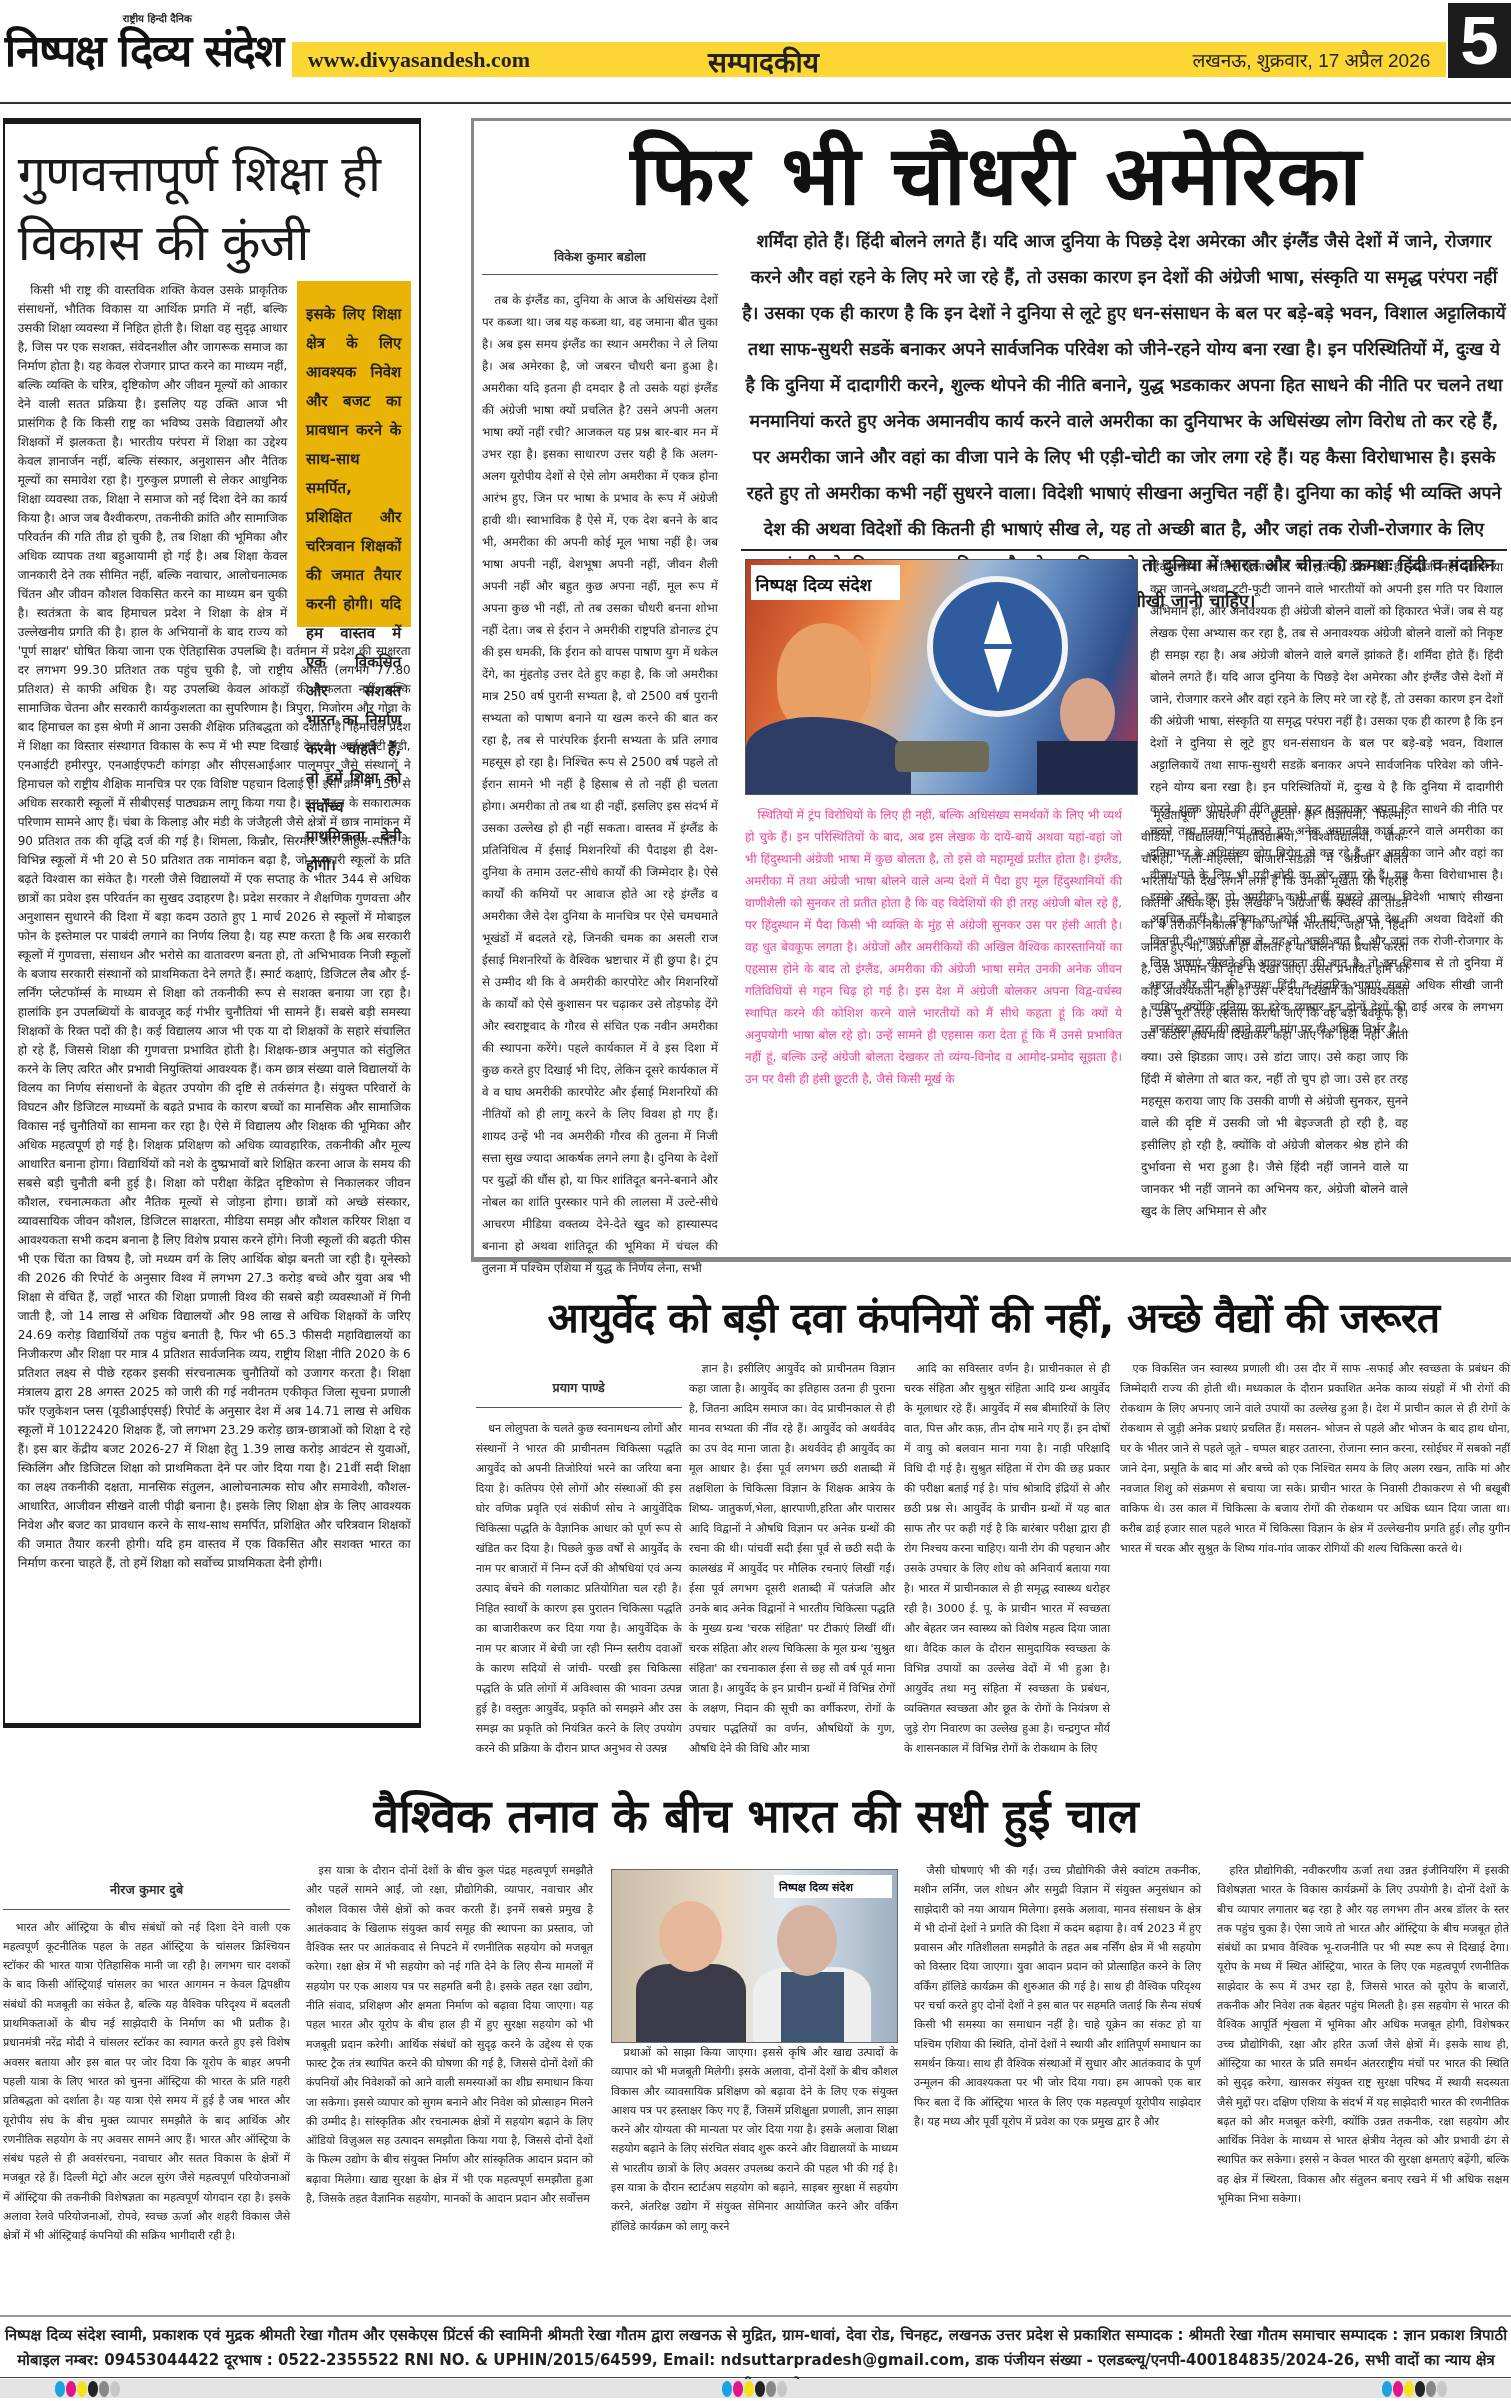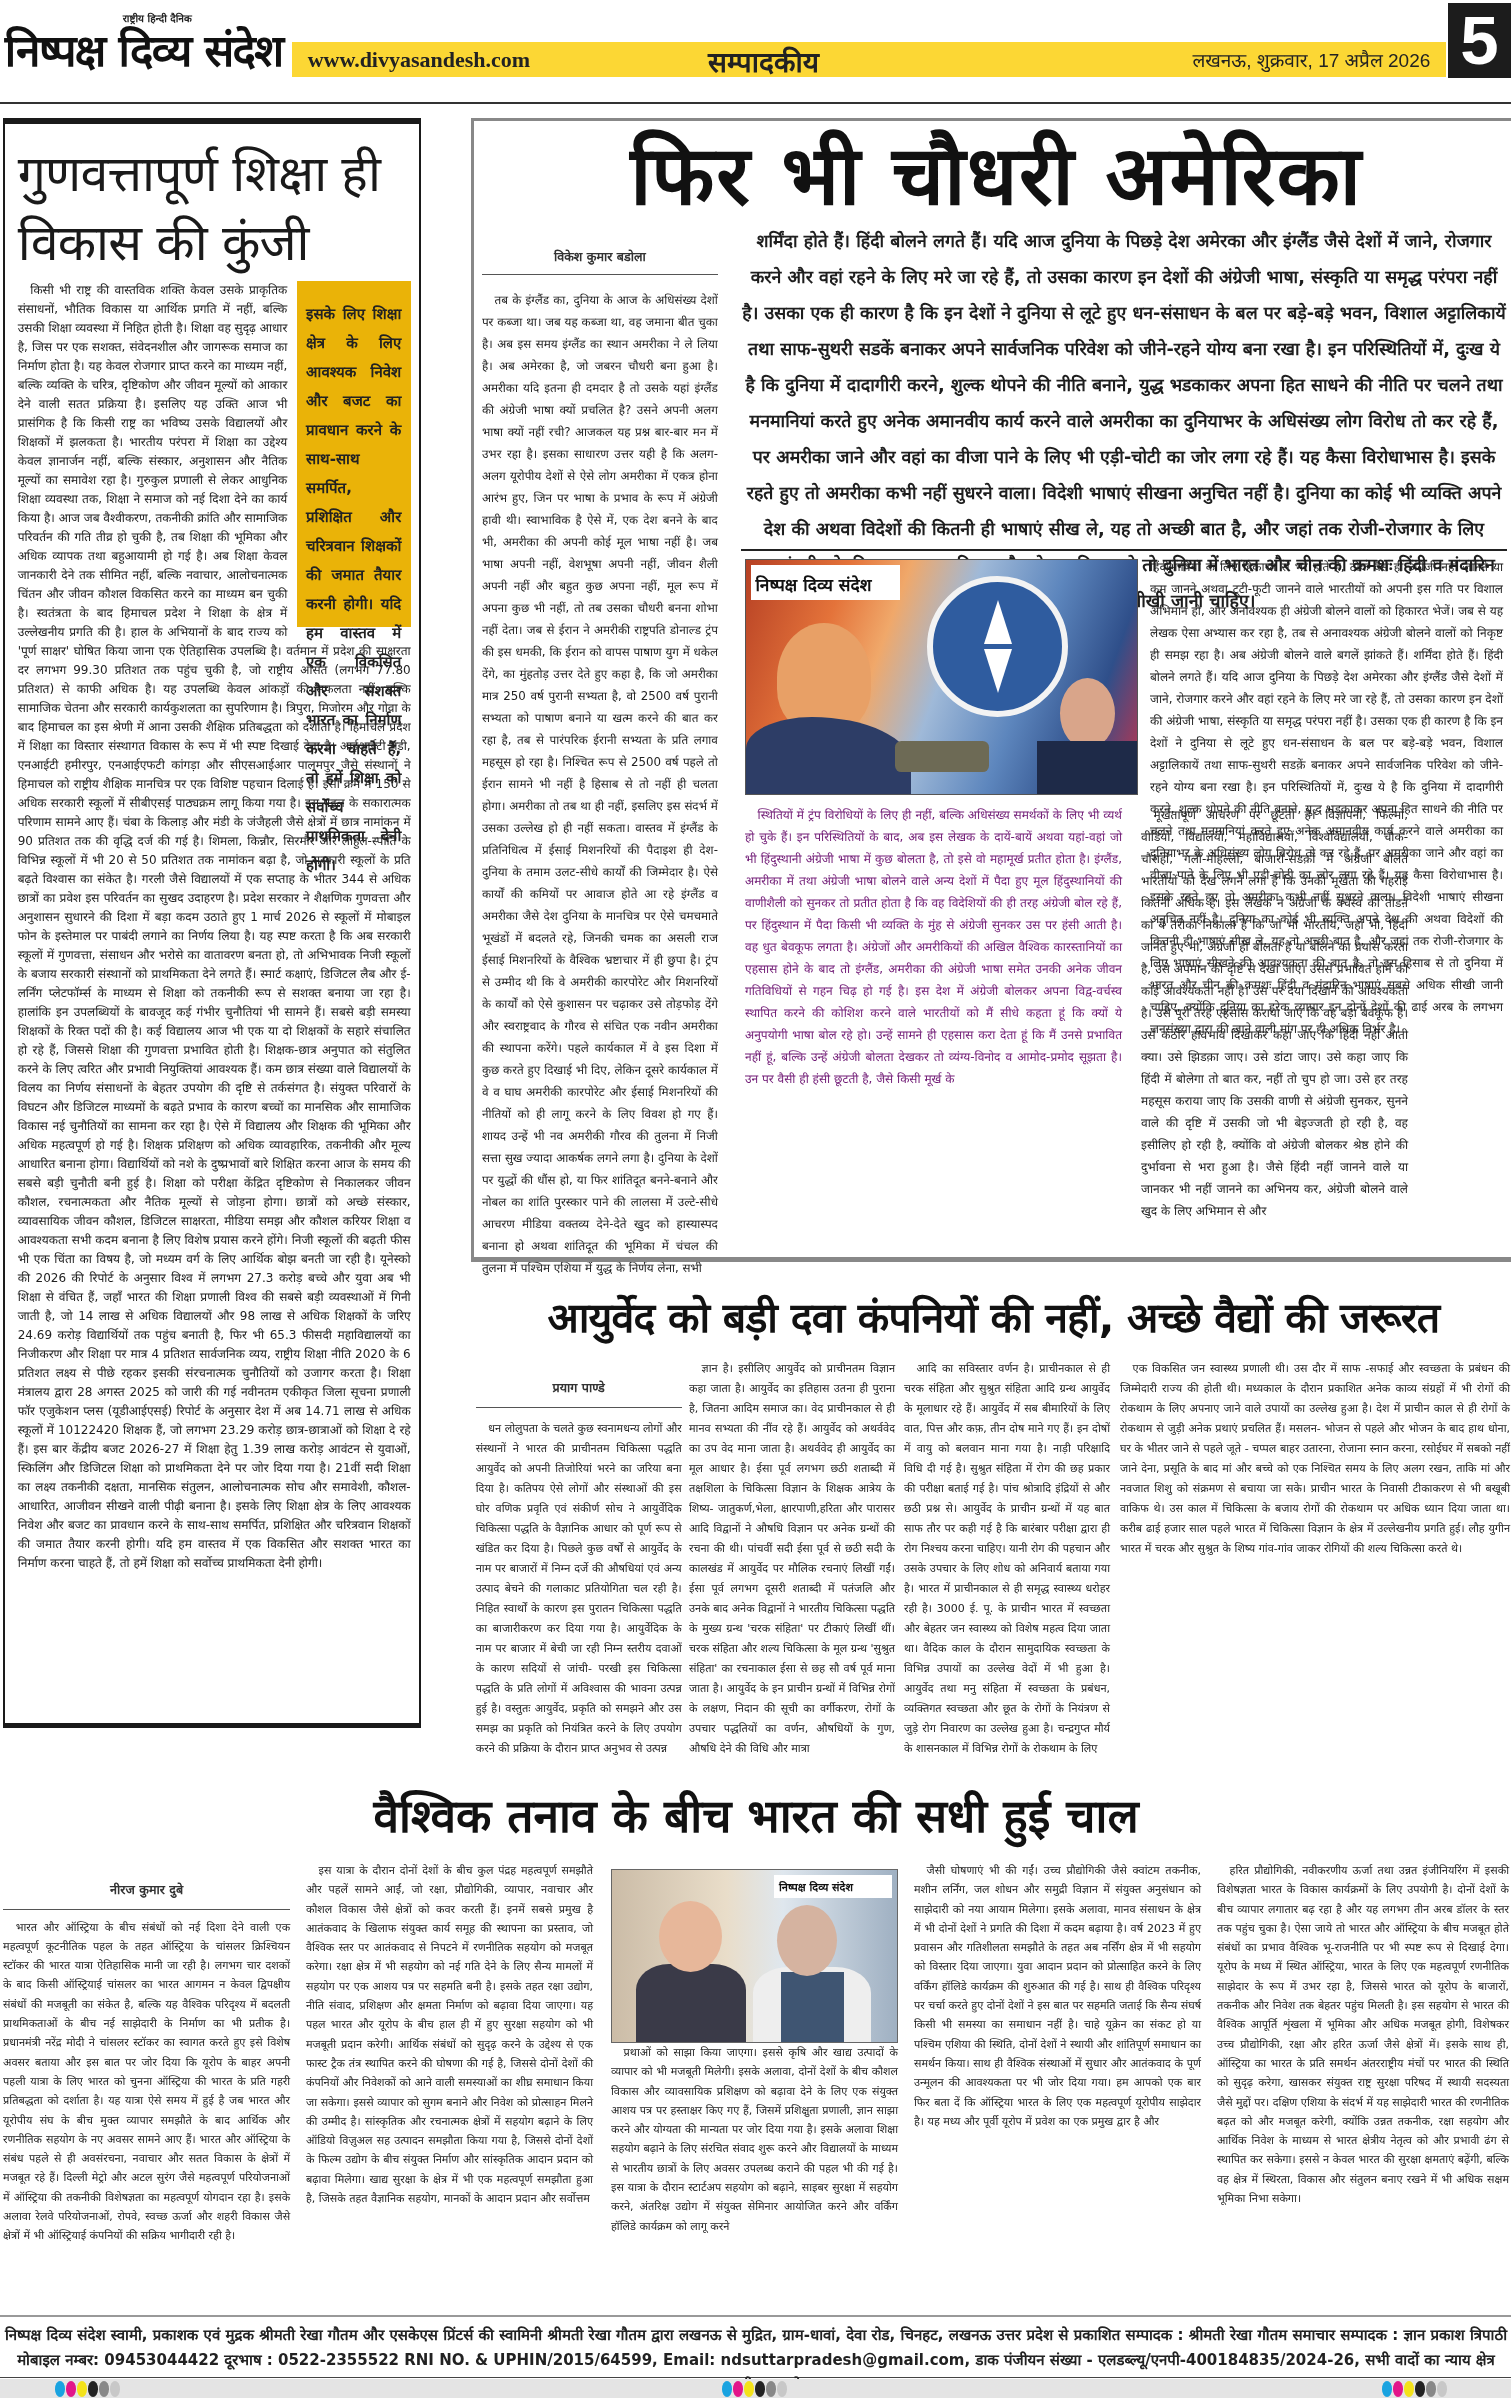--- a/index.html
+++ b/index.html
@@ -38,21 +38,21 @@
     background: linear-gradient(110deg, #b64024 0%, #e4733a 22%, #f0a86a 35%, #9fb9d8 50%, #5d86bd 68%, #2f4f8a 85%, #c7334a 100%); }
   .tb-photo .inlogo { position: absolute; left: 4.7px; top: 4.7px; width: 149px; height: 35px; background: #fff; font-weight: bold; font-size: 17.3px; padding: 7.9px 4.7px; color: #111; }
   .tb-photo .compass { position: absolute; left: 181px; top: 15.7px; width: 141px; height: 141px; border-radius: 50%; border: 6.3px solid #f3f3f3; background: #2f5c9f; }
   .tb-photo .compass::before { content: ""; position: absolute; left: 50%; top: 14%; width: 0; height: 0; border-left: 14px solid transparent; border-right: 14px solid transparent; border-bottom: 44px solid #fff; transform: translateX(-50%); }
   .tb-photo .compass::after { content: ""; position: absolute; left: 50%; bottom: 14%; width: 0; height: 0; border-left: 14px solid transparent; border-right: 14px solid transparent; border-top: 44px solid #fff; transform: translateX(-50%); }
   .tb-photo .fig1 { position: absolute; left: 31px; top: 63px; width: 94px; height: 110px; border-radius: 50% 50% 40% 40%; background: #e8a066; }
   .tb-photo .suit1 { position: absolute; left: 0; top: 157px; width: 165px; height: 79px; background: #2d3d66; border-radius: 40% 60% 0 0; }
   .tb-photo .tank { position: absolute; left: 149px; top: 181px; width: 94px; height: 31px; background: #6d6a55; border-radius: 6.3px; }
   .tb-photo .fig2 { position: absolute; left: 314px; top: 118px; width: 55px; height: 71px; border-radius: 50%; background: #d9a58a; }
   .tb-photo .suit2 { position: absolute; left: 291px; top: 181px; width: 102px; height: 55px; background: #1e2a48; }
-  .tb-col2 { position: absolute; left: 271px; top: 683px; width: 377px; font-size: 12px; line-height: 22px; text-align: justify; color: #701a75; }
+  .tb-col2 { position: absolute; left: 271px; top: 683px; width: 377px; font-size: 12px; line-height: 22px; text-align: justify; color: #ec4899; }
   .tb-col3 { position: absolute; left: 667px; top: 683px; width: 267px; font-size: 12px; line-height: 22px; text-align: justify; color: #222; }
   .tb-right { position: absolute; left: 754px; top: 438px; width: 279px; font-size: 12px; line-height: 22px; text-align: justify; color: #222; }
   .tb-right p, .tb-col2 p, .tb-col3 p { text-indent: 12.6px; }
   .tb-bottom { position: absolute; left: -3.1px; top: 1136px; width: 1044px; height: 4.7px; background: #888; }
 
   
   .ayur { position: absolute; left: 471px; top: 1280px; width: 1041px; height: 440px; }
   .ayur h1 { position: absolute; left: 7.9px; top: 7.9px; width: 1029px; text-align: center; font-size: 41px; font-weight: bold; color: #111; letter-spacing: -0.8px; }
   .ay-col { position: absolute; top: 79px; font-size: 11px; line-height: 20px; text-align: justify; color: #222; }
   .ay-col p { text-indent: 12.6px; }

